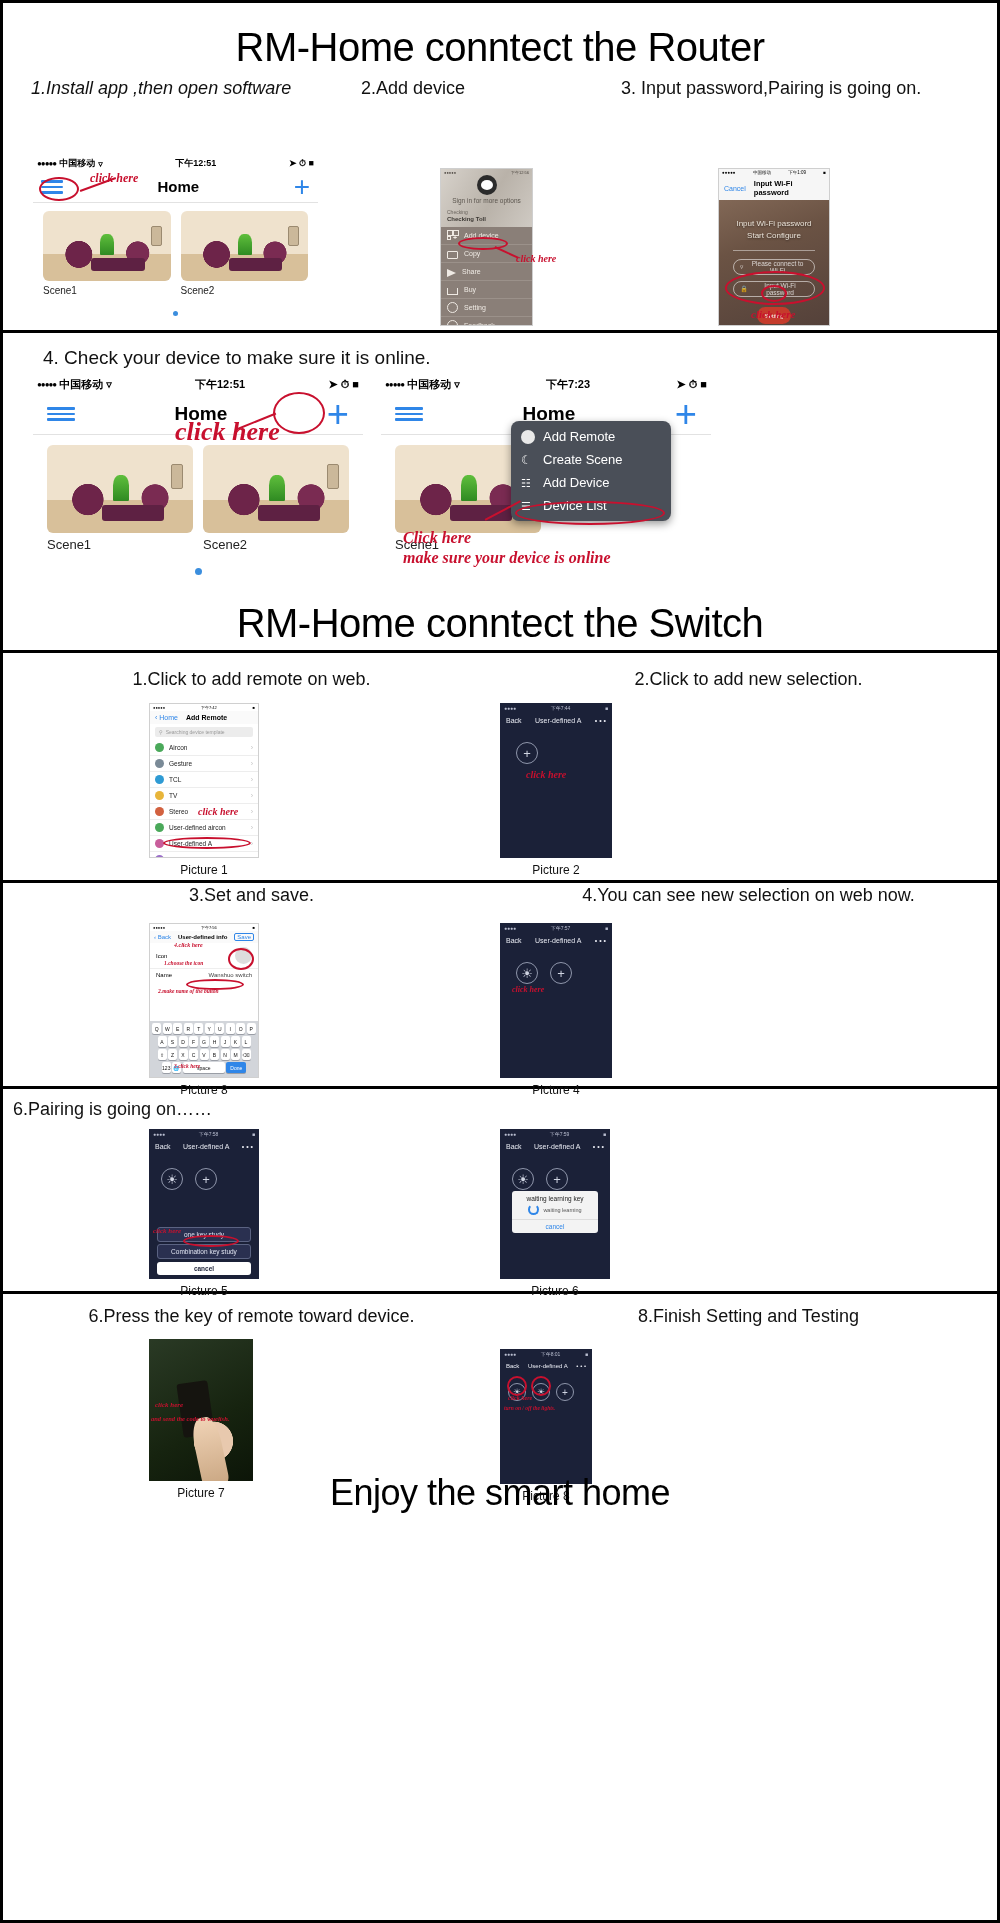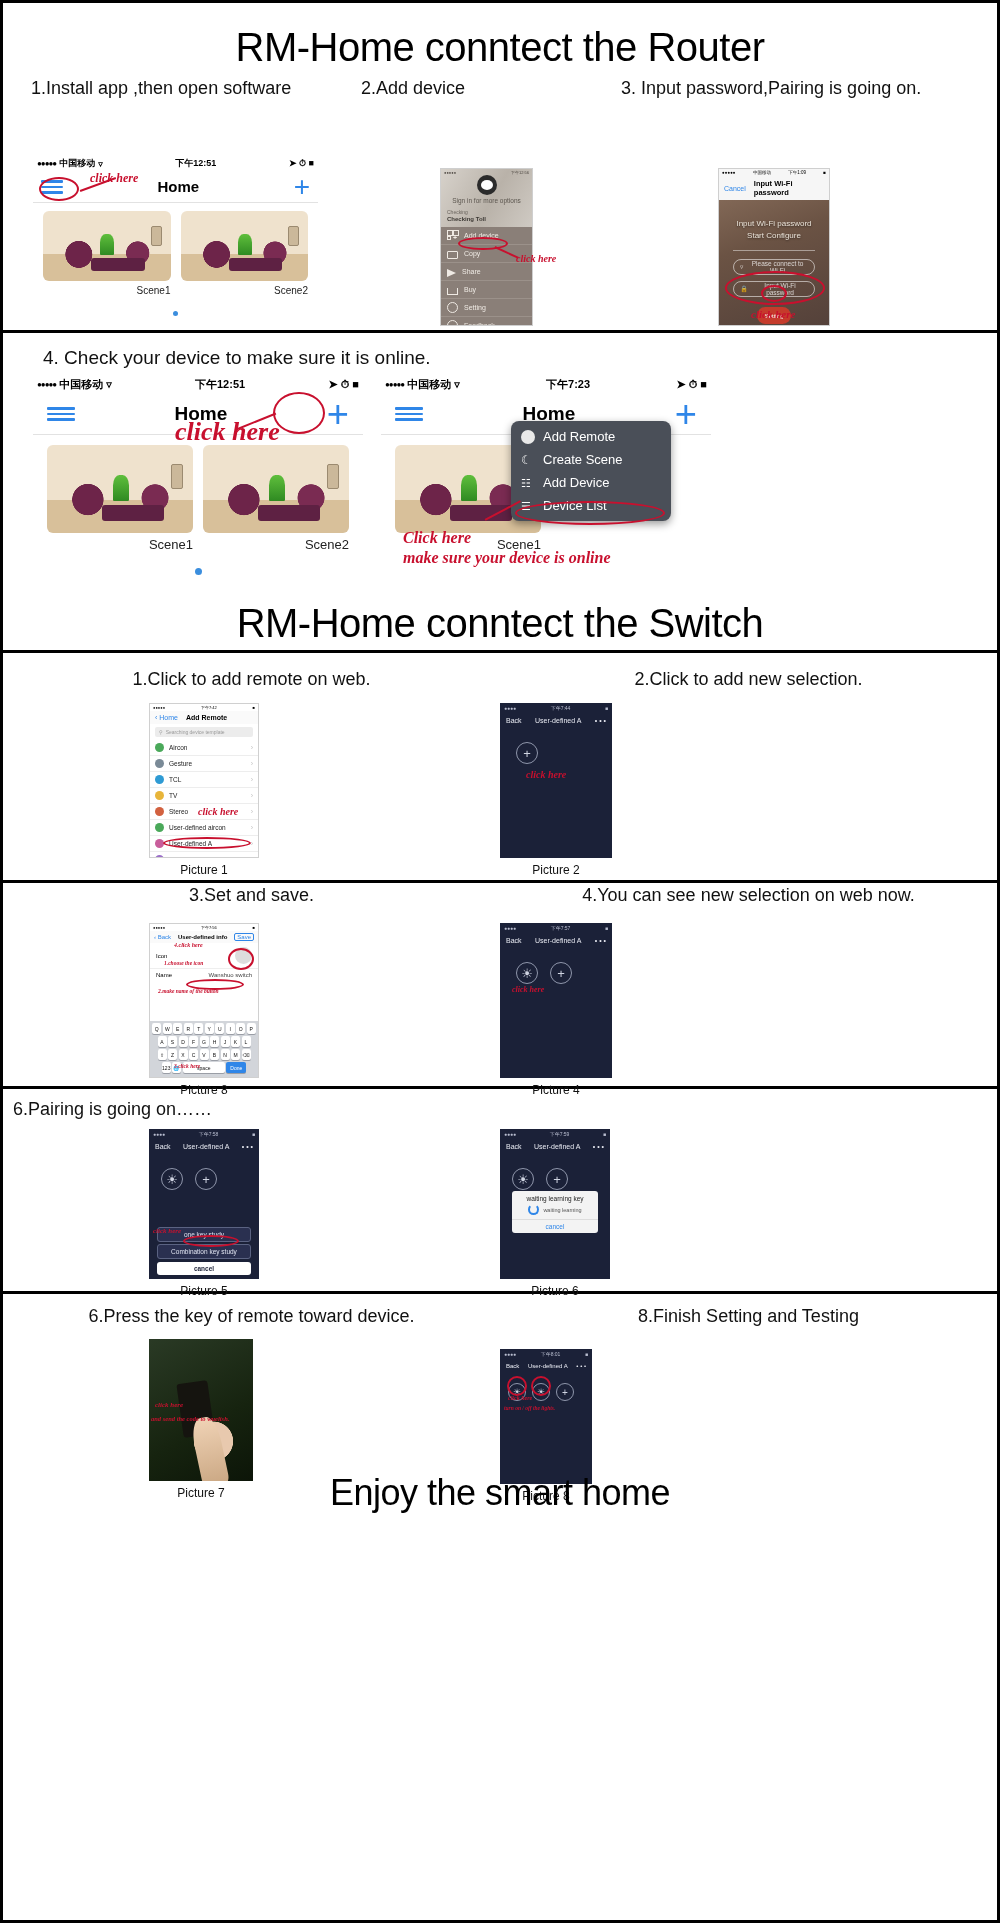--- a/index.html
+++ b/index.html
@@ -38,21 +38,21 @@
   .sb-left { display:flex; align-items:center; gap:3px; }
   .dots { letter-spacing:-1px; font-size:8px; }
   .navbar { display:flex; align-items:center; justify-content:space-between; padding:5px 8px; }
   .hamburger { width:22px; }
   .hamburger span { display:block; height:2.5px; background:#2f86e8; margin:3px 0; border-radius:1px; }
   .nav-title { font-weight:bold; font-size:15px; }
   .plus { color:#2f86e8; font-size:28px; line-height:18px; font-weight:300; }
   .divider { height:1px; background:#e2e2e2; }
 
   .scenes { display:flex; gap:10px; padding:8px 10px 0 10px; }
-  .scene { flex:1; text-align:right; }
+  .scene { flex:1; text-align:left; }
   .room {
     height:70px; border-radius:6px;
     background:
       radial-gradient(circle at 28% 62%, #6d2449 0 13%, transparent 13.5%),
       radial-gradient(circle at 74% 60%, #7a2b52 0 11%, transparent 11.5%),
       linear-gradient(#efe2cd 0 62%, #d8c09a 62% 100%);
     position:relative;
     overflow:hidden;
   }
   .room:before {
@@ -199,21 +199,21 @@
 </style>
 </head>
 <body>
 
 <div class="page">
 
   <div class="band" style="height:330px;">
     <div class="big-title">RM-Home conntect the Router</div>
 
     <div style="display:flex; padding:0 28px;">
-      <div style="width:330px;" class="step-label">1.Install app ,then open software</div>
+      <div style="width:330px;font-style:italic;" class="step-label">1.Install app ,then open software</div>
       <div style="width:260px;" class="step-label">2.Add device</div>
       <div style="flex:1;" class="step-label">3. Input password,Pairing is going on.</div>
     </div>
 
     <div class="phone" style="position:absolute; left:30px; top:152px; width:285px; height:170px;">
       <div class="statusbar">
         <span class="sb-left">
           <span class="dots">●●●●●</span>
           <span>中国移动</span>
           <span>▿</span>

